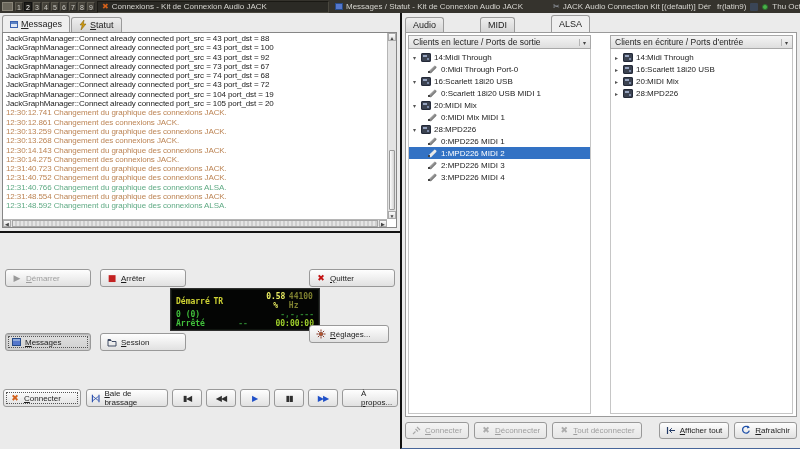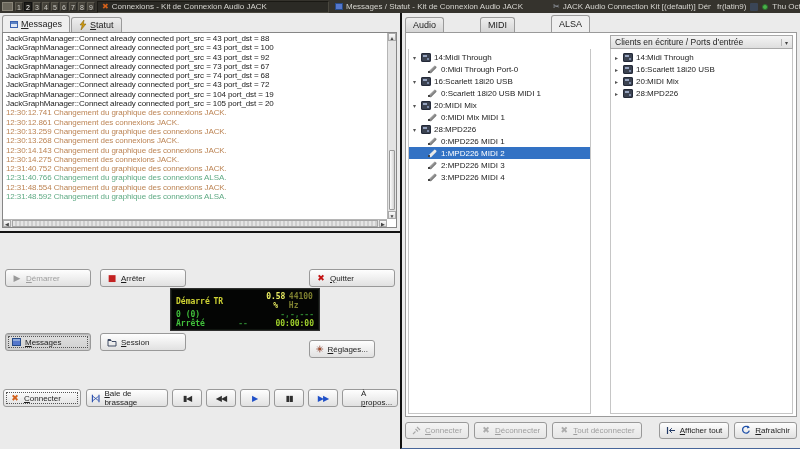--- a/index.html
+++ b/index.html
@@ -172,20 +172,21 @@
           <div class="log-line c-default">JackGraphManager::Connect already connected port_src = 74 port_dst = 68</div>
           <div class="log-line c-default">JackGraphManager::Connect already connected port_src = 43 port_dst = 72</div>
           <div class="log-line c-default">JackGraphManager::Connect already connected port_src = 104 port_dst = 19</div>
           <div class="log-line c-default">JackGraphManager::Connect already connected port_src = 105 port_dst = 20</div>
           <div class="log-line c-jack">12:30:12.741 Changement du graphique des connexions JACK.</div>
           <div class="log-line c-jack">12:30:12.861 Changement des connexions JACK.</div>
           <div class="log-line c-jack">12:30:13.259 Changement du graphique des connexions JACK.</div>
           <div class="log-line c-jack">12:30:13.268 Changement des connexions JACK.</div>
           <div class="log-line c-jack">12:30:14.143 Changement du graphique des connexions JACK.</div>
           <div class="log-line c-jack">12:30:14.275 Changement des connexions JACK.</div>
+          <div class="log-line c-jack">12:31:40.723 Changement du graphique des connexions JACK.</div>
           <div class="log-line c-jack">12:31:40.752 Changement du graphique des connexions JACK.</div>
           <div class="log-line c-alsa">12:31:40.766 Changement du graphique des connexions ALSA.</div>
           <div class="log-line c-jack">12:31:48.554 Changement du graphique des connexions JACK.</div>
           <div class="log-line c-alsa">12:31:48.592 Changement du graphique des connexions ALSA.</div>
         </div>
       <div class="vscroll">
         <span class="sarrow up">▲</span>
         <span class="vthumb"></span>
         <span class="sarrow down">▼</span>
       </div>
@@ -232,21 +233,21 @@
     <div class="pbtn pressed" style="left:5px;top:100px;width:86px">
       <span style="width:9px;height:8px;background:#5577cc;border:1px solid #274b88;box-shadow:inset 0 2px 0 #8fa9d9;box-sizing:border-box;flex:none"></span>
       <span><u>M</u>essages</span>
     </div>
     <div class="pbtn" style="left:100px;top:100px;width:86px">
       <svg width="10" height="9" viewBox="0 0 10 9">
           <path d="M1 2.5 h3 l1 1 h4 v4.5 h-8 z M1 2.5 v-1 h2.5 l0.5 1" fill="none" stroke="#2d3a56" stroke-width="0.9"></path>
         </svg>
       <span><u>S</u>ession</span>
     </div>
-    <div class="pbtn" style="left:309px;top:107px;width:66px">
+    <div class="pbtn" style="left:309px;top:92px;width:80px">
       <svg width="10" height="10" viewBox="0 0 10 10">
           <path d="M5 0.5v2 M5 7.5v2 M0.5 5h2 M7.5 5h2 M1.9 1.9l1.4 1.4 M6.7 6.7l1.4 1.4 M8.1 1.9L6.7 3.3 M3.3 6.7L1.9 8.1" stroke="#8a3a2a" stroke-width="1"></path>
           <circle cx="5" cy="5" r="1.8" fill="#b5552d" stroke="#6e2c1c" stroke-width="0.6"></circle>
         </svg>
       <span><u>R</u>églages...</span>
     </div>
 
     <div class="pbtn focus" style="left:3px;top:156px;width:78px">
       <span class="bicon" style="color:#d2601a">✖</span>
       <span><u>C</u>onnecter</span>
@@ -292,20 +293,24 @@
         </span>
       <span class="tab">
           <span>MIDI</span>
         </span>
       <span class="tab active">
           <span>ALSA</span>
         </span>
     </div>
     <div id="conn-frame">
       <div class="pane" id="pane-out">
+        <div class="pane-head">
+          <span>Clients en lecture / Ports de sortie</span>
+          <span class="pane-dd">▾</span>
+        </div>
         <div class="pane-body" id="readable-tree">
             <div class="trow client">
               <span class="arrow">▾</span>
               <span class="dev-icon"></span>
               <span>14:Midi Through</span>
             </div>
             <div class="trow port">
               <span class="pencil"></span>
               <span>0:Midi Through Port-0</span>
             </div>

